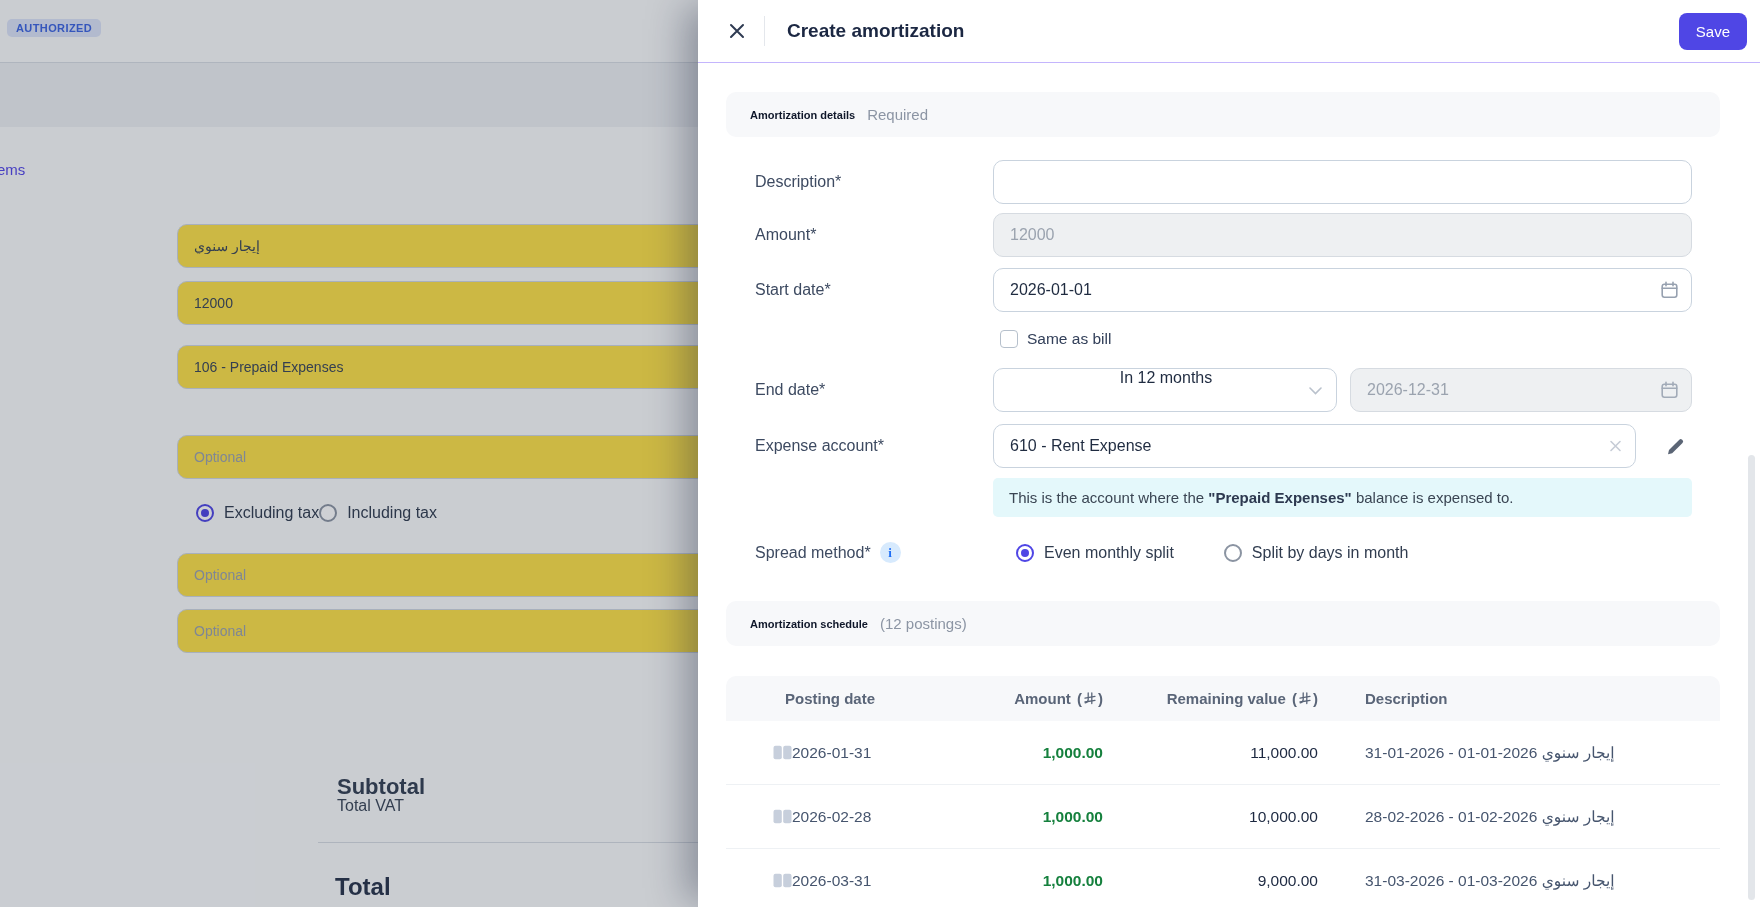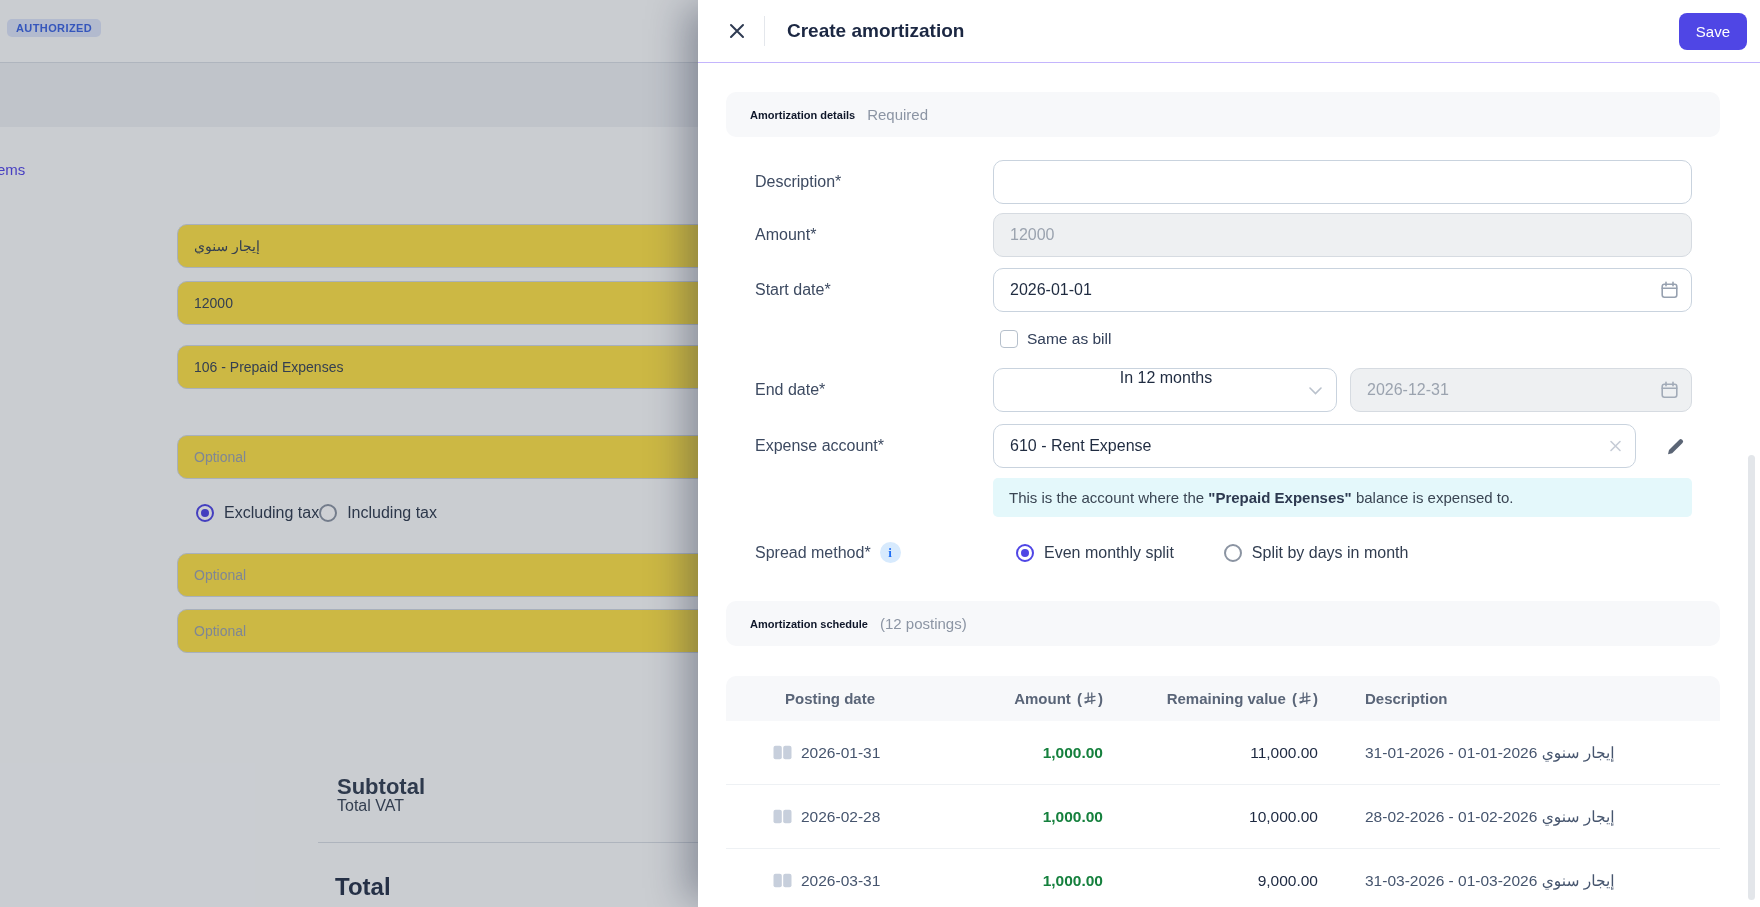--- a/index.html
+++ b/index.html
@@ -83,21 +83,21 @@
 
   
   .sched-table { margin-top:30px; width:994px; }
   .trow, .thead { display:grid; grid-template-columns:260px 117px 215px 1fr; align-items:center; }
   .thead { height:45px; background:#f7f8fa; border-radius:10px 10px 0 0; font-size:15px; font-weight:700; color:#5a6578; }
   .thead .c1 { padding-left:59px; }
   .c2, .c3 { text-align:right; justify-content:flex-end; }
   .thead .c2, .thead .c3 { display:flex; align-items:center; gap:2px; }
   .c4 { padding-left:47px; }
   .trow { height:64px; border-bottom:1px solid #eef1f4; font-size:15.5px; }
-  .trow .c1 { padding-left:47px; display:flex; align-items:center; gap:9px; color:#46556e; }
+  .trow .c1 { padding-left:47px; display:flex; align-items:center; color:#46556e; }
   .trow .c2 { font-weight:700; color:#15803d; }
   .trow .c3 { color:#1c2840; }
   .trow .c4 { color:#46556e; }
 
   .scroll-thumb { position:absolute; right:5px; top:455px; width:7px; height:445px;
     background:#e3e6ea; border-radius:4px; }
 
   .mt23{margin-top:23px}.mt9{margin-top:9px}.mt11{margin-top:11px}.mt20{margin-top:20px}
   .mt12{margin-top:12px}.mt25{margin-top:25px}.mt38{margin-top:38px}
 </style>

